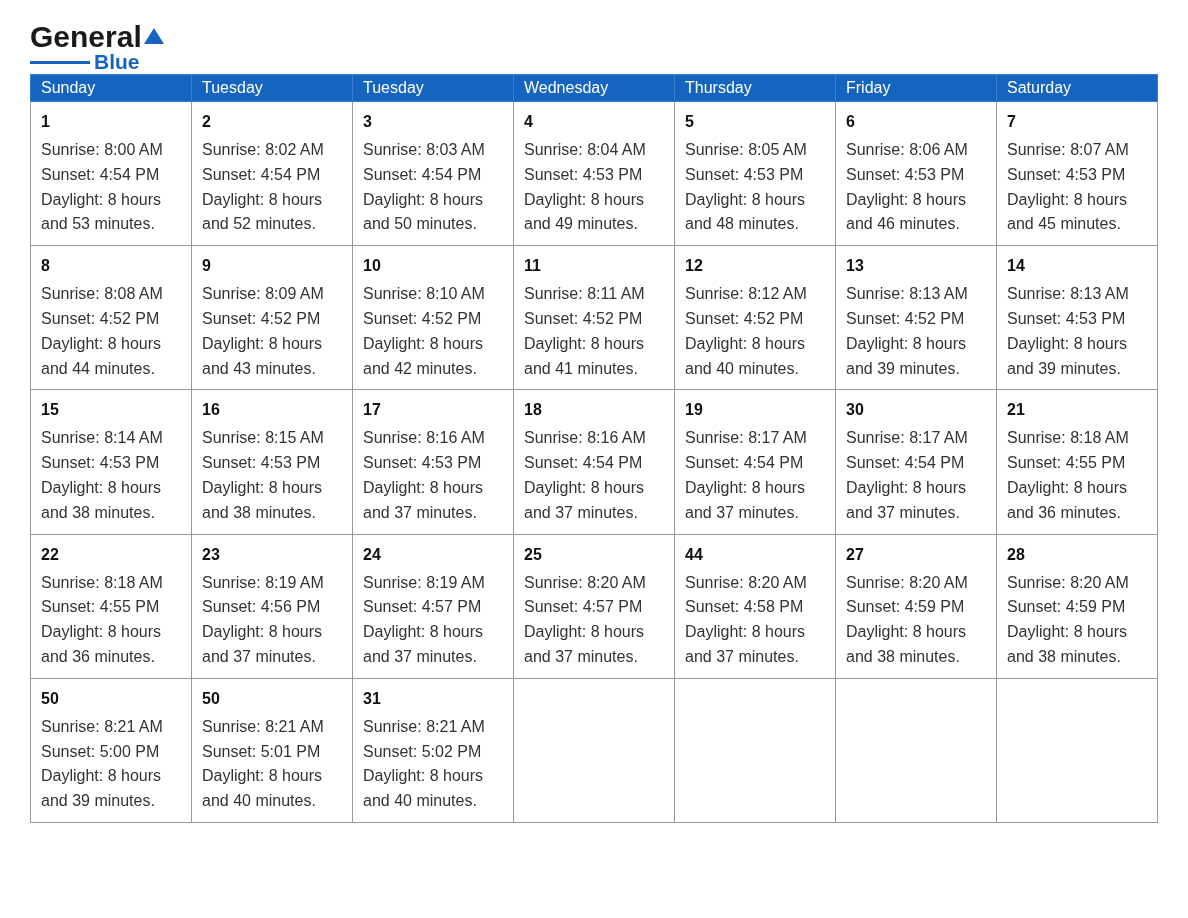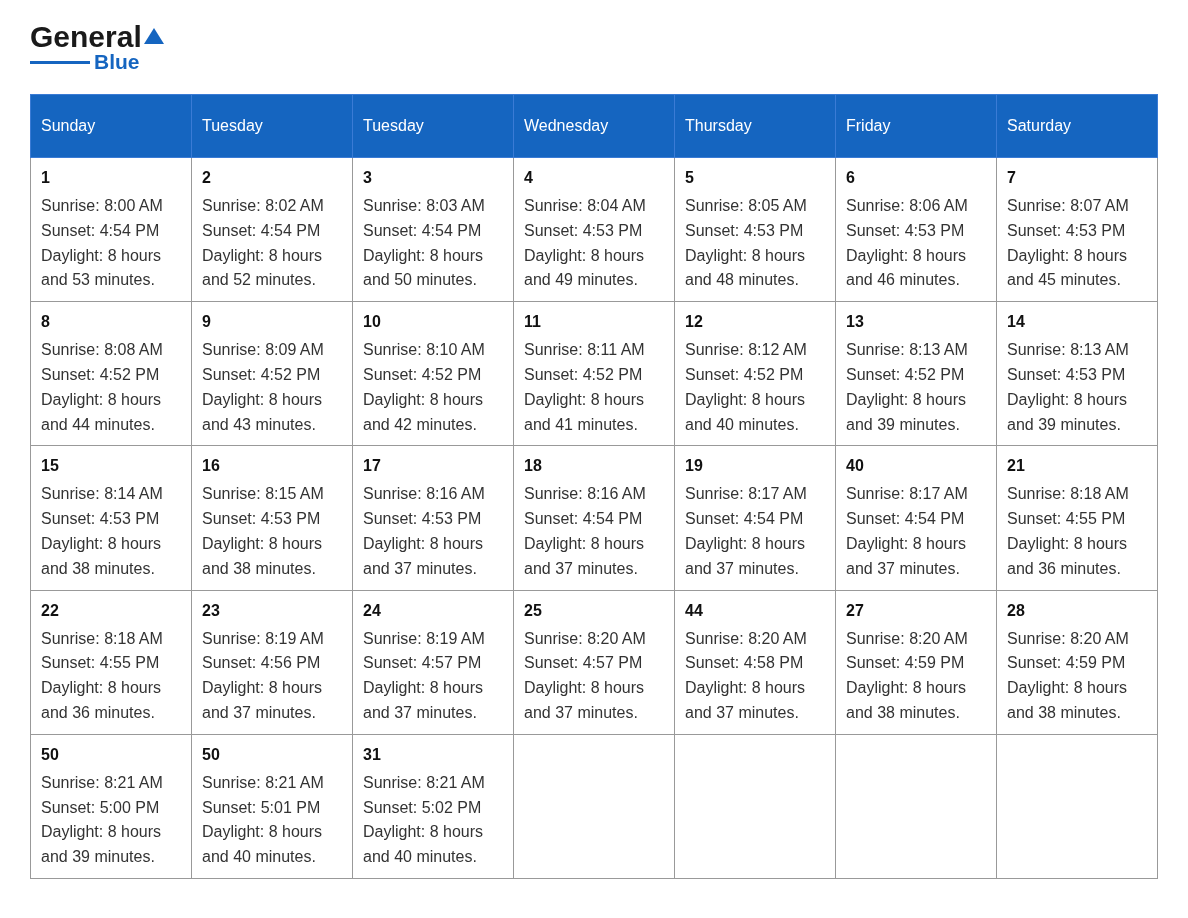--- a/index.html
+++ b/index.html
@@ -7,21 +7,20 @@
       font-family: Arial, sans-serif;
       background: #fff;
       padding: 20px 30px;
       width: 1188px;
       min-height: 918px;
     }
     .header {
       display: flex;
       justify-content: space-between;
       align-items: flex-start;
-      margin-bottom: 20px;
       text-align: right;
     }
     .logo {
       display: flex;
       flex-direction: column;
       align-items: flex-start;
     }
     .title-block {
       text-align: right;
     }
@@ -36,21 +35,21 @@
       margin-top: 2px;
     }
     .calendar {
       width: 100%;
       border-collapse: collapse;
       border: 1px solid #555;
     }
     .calendar th {
       background: #1565c0;
       color: #fff;
-      padding: 22px 10px;
+      padding: 4px 10px;
       font-size: 16px;
       font-weight: normal;
       text-align: left;
       border: 1px solid #3a7bd5;
     }
     .calendar td {
       vertical-align: top;
       padding: 8px 10px;
       border: 1px solid #999;
       width: 14.28%;
@@ -186,21 +185,21 @@
         </td>
         <td>
           <div class="day-num">18</div>
         <div class="day-info">Sunrise: 8:16 AM<br>Sunset: 4:54 PM<br>Daylight: 8 hours<br>and 37 minutes.</div>
         </td>
         <td>
           <div class="day-num">19</div>
         <div class="day-info">Sunrise: 8:17 AM<br>Sunset: 4:54 PM<br>Daylight: 8 hours<br>and 37 minutes.</div>
         </td>
         <td>
-          <div class="day-num">40</div>
+          <div class="day-num">30</div>
         <div class="day-info">Sunrise: 8:17 AM<br>Sunset: 4:54 PM<br>Daylight: 8 hours<br>and 37 minutes.</div>
         </td>
         <td>
           <div class="day-num">21</div>
         <div class="day-info">Sunrise: 8:18 AM<br>Sunset: 4:55 PM<br>Daylight: 8 hours<br>and 36 minutes.</div>
         </td>
       </tr>
       <tr>
         <td>
           <div class="day-num">22</div>

